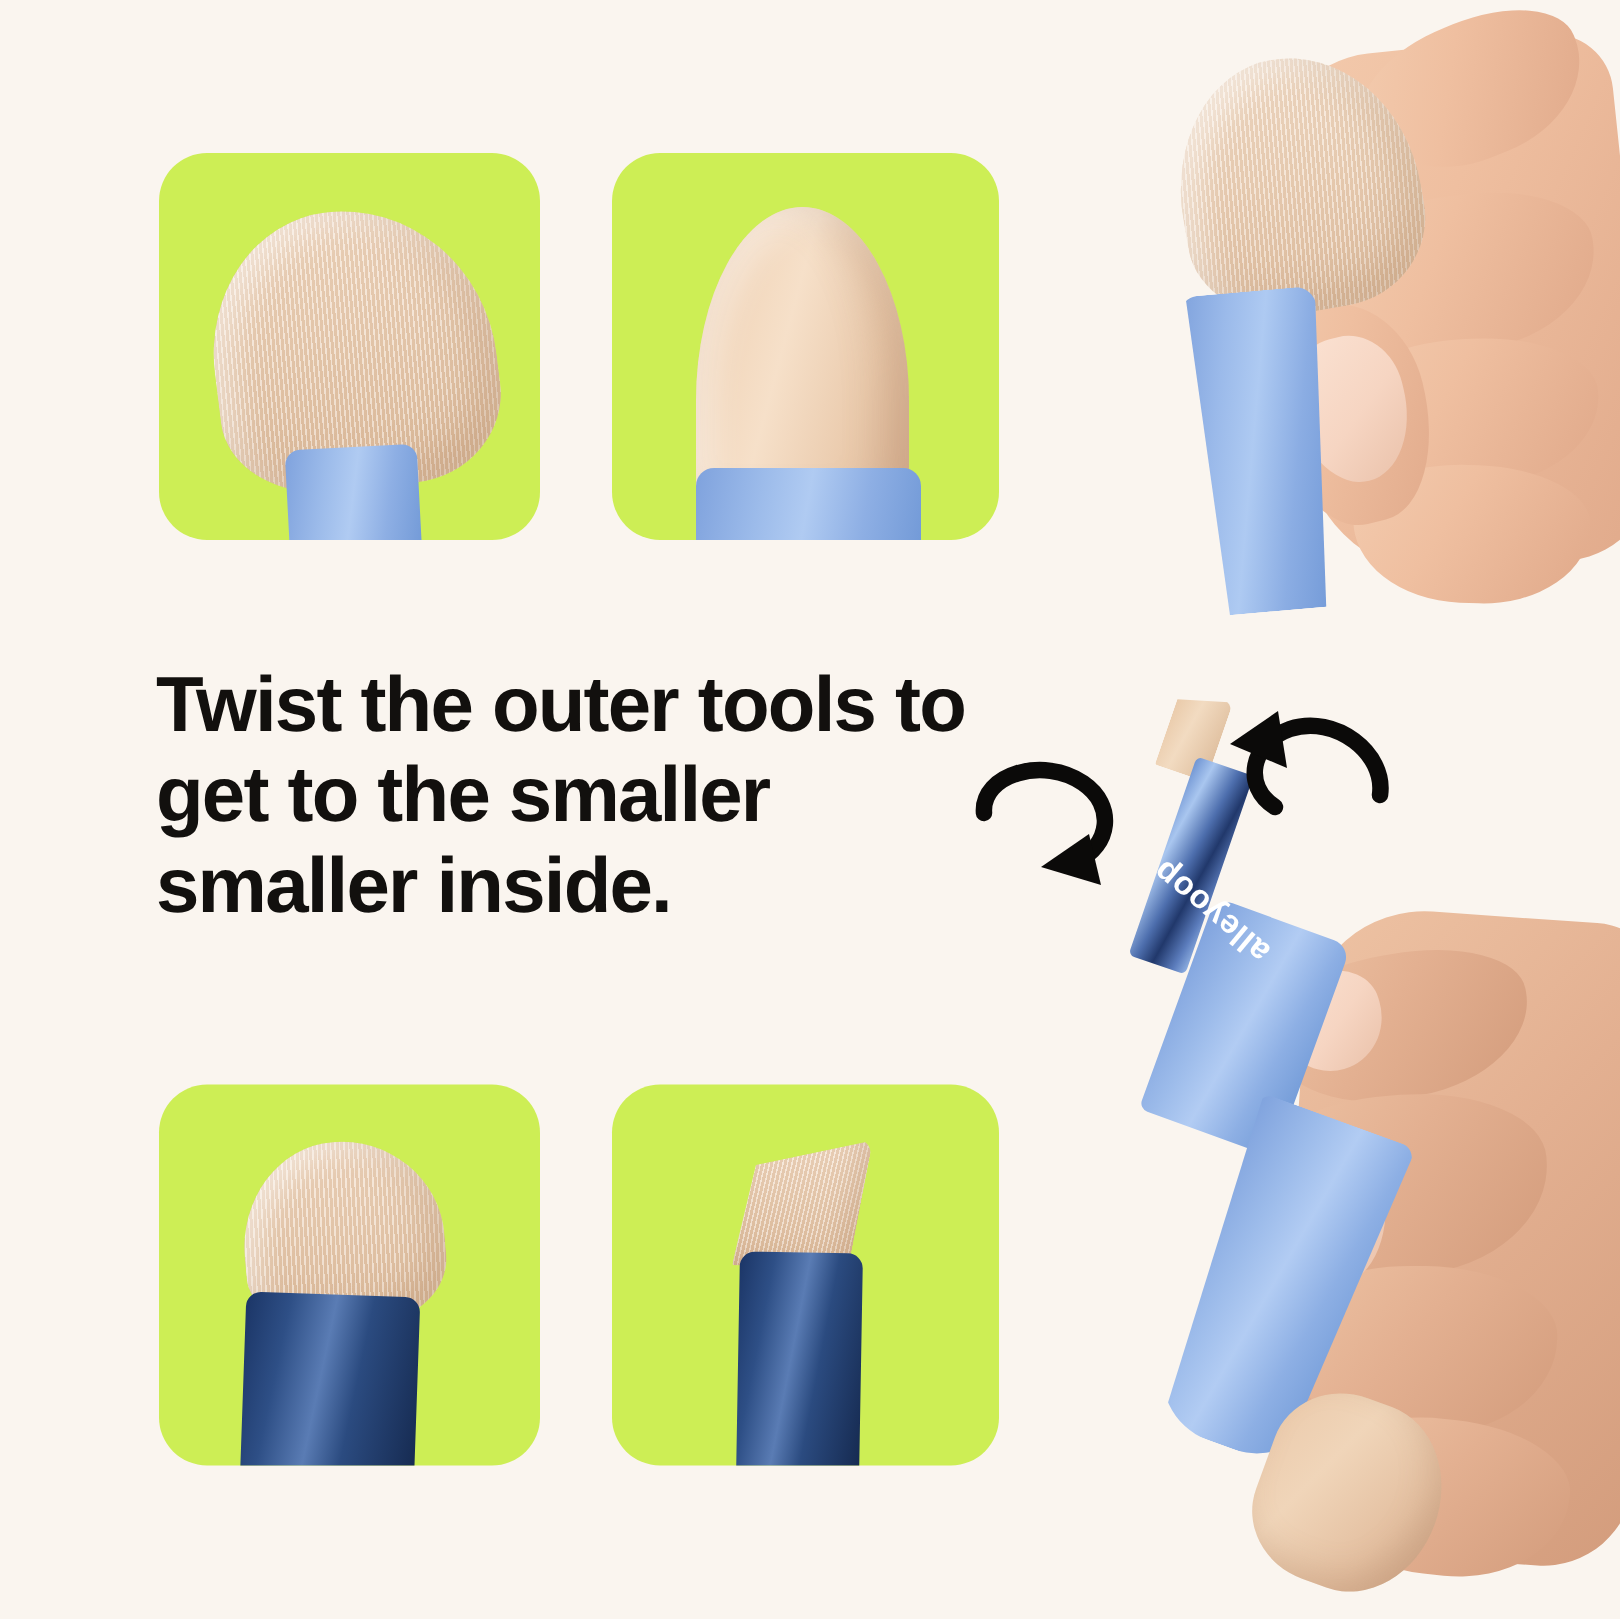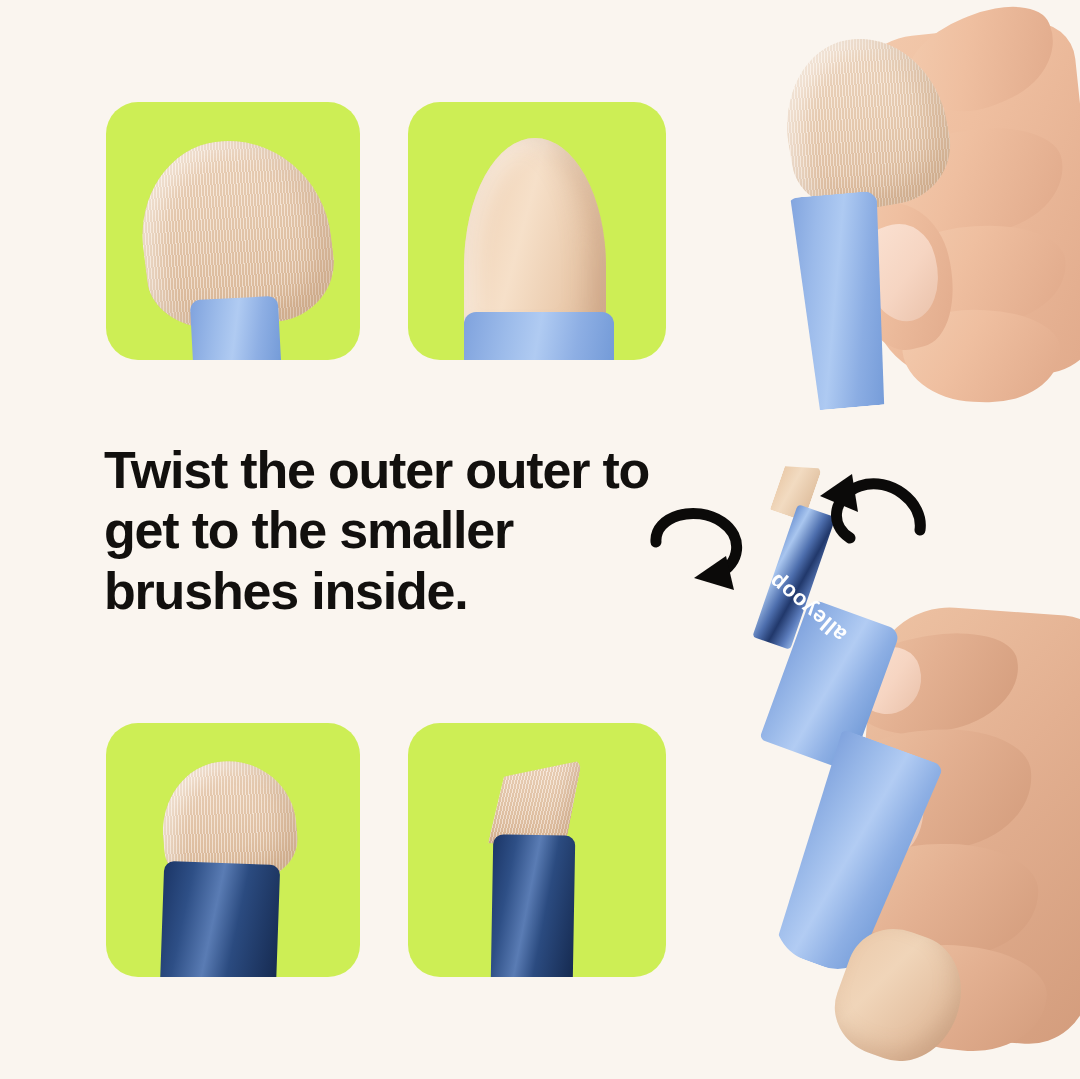--- a/index.html
+++ b/index.html
@@ -217,21 +217,21 @@
   <div class="tile tile-3">
     <div class="bristles t3-bristles"></div>
     <div class="ferrule navy t3-ferrule"></div>
   </div>
 
   <div class="tile tile-4">
     <div class="bristles t4-bristles"></div>
     <div class="ferrule navy t4-ferrule"></div>
   </div>
 
-  <div class="headline">Twist the outer outer to get to the smaller brushes inside.</div>
+  <div class="headline">Twist the outer tools to get to the smaller smaller inside.</div>
 
   <div id="hand-top">
     <div class="palm skin-a"></div>
     <div class="finger skin-a" style="left:118px;top:4px;width:150px;height:92px;transform:rotate(-22deg);"></div>
     <div class="finger skin-a" style="left:96px;top:120px;width:178px;height:104px;transform:rotate(-8deg);"></div>
     <div class="finger skin-a" style="left:104px;top:216px;width:172px;height:98px;transform:rotate(-3deg);"></div>
     <div class="finger skin-a" style="left:112px;top:300px;width:158px;height:92px;transform:rotate(2deg);"></div>
     <div class="finger skin-a" style="left:58px;top:192px;width:104px;height:148px;transform:rotate(-14deg);border-radius:50% 50% 44% 44%/44% 44% 56% 56%;"></div>
     <div class="nail" style="left:74px;top:214px;width:74px;height:98px;transform:rotate(-14deg);"></div>
   </div>

